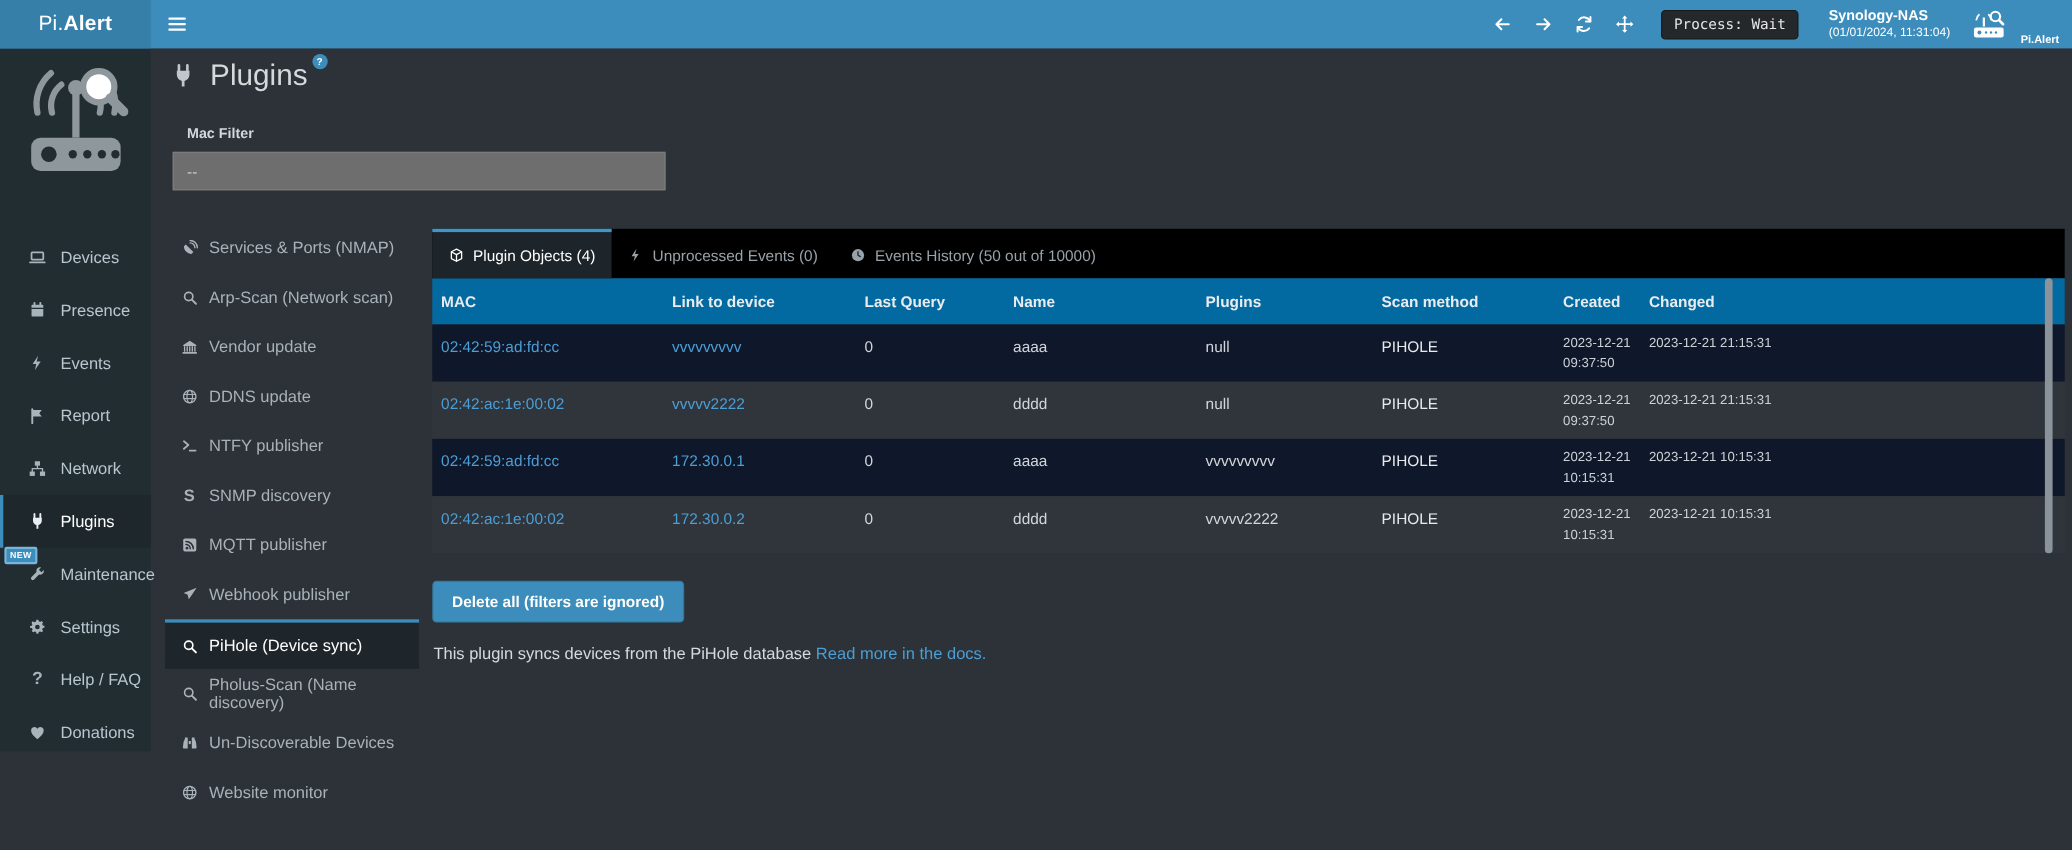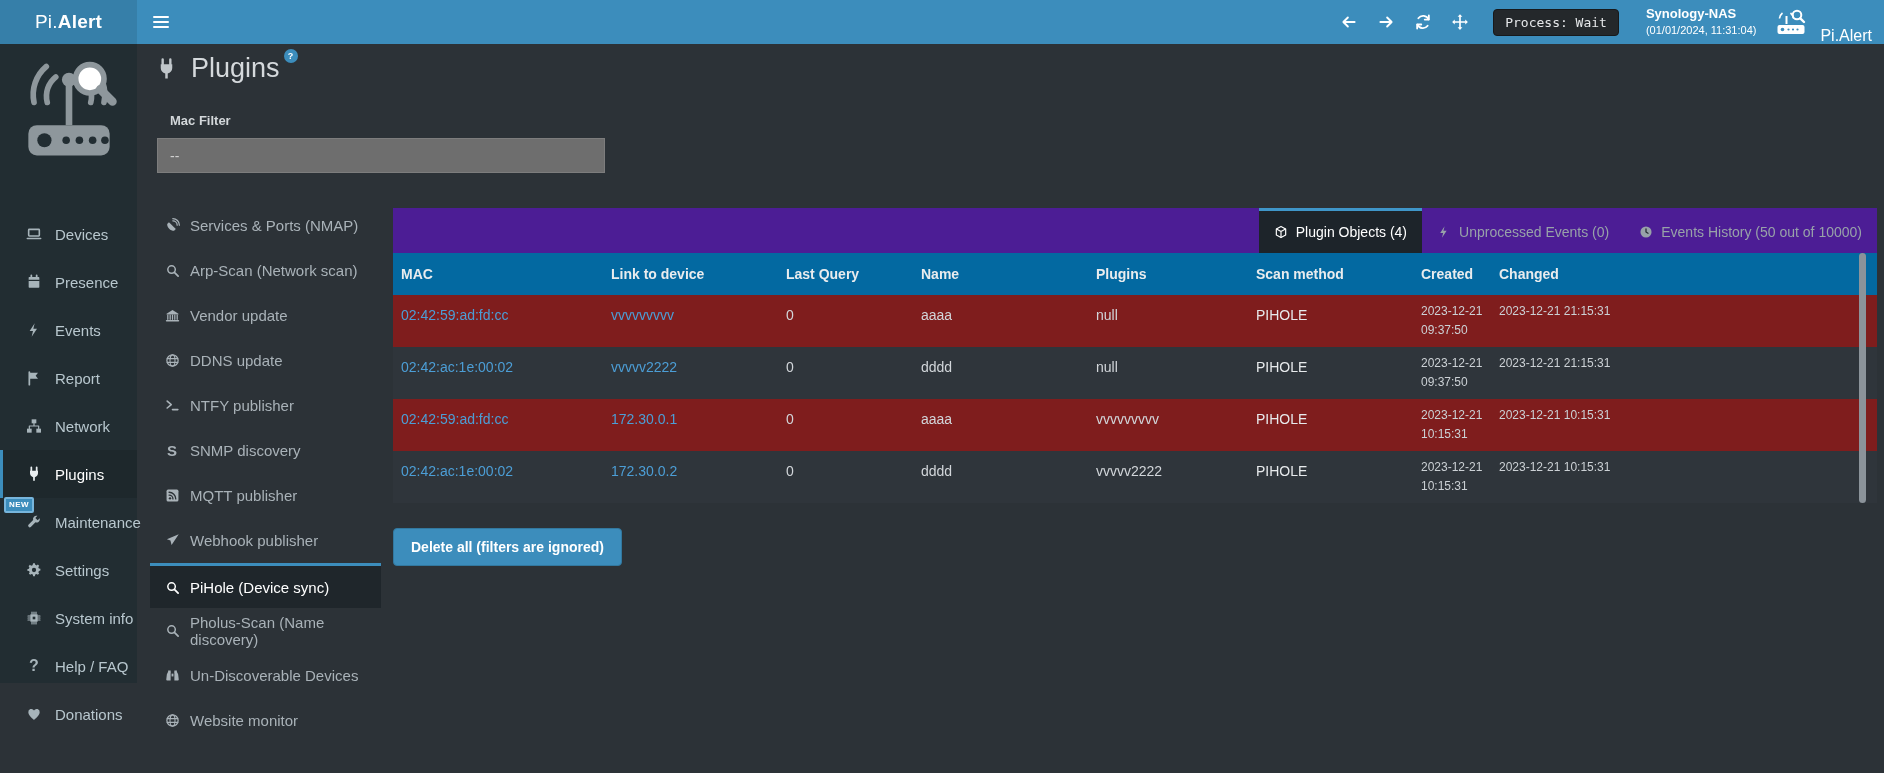--- a/index.html
+++ b/index.html
@@ -18,21 +18,21 @@
   .hdr-burger { width:48px; display:flex; flex-direction:column; gap:3px; align-items:center; justify-content:center; cursor:pointer; }
   .hdr-burger div { width:16px; height:2px; background:#fff; border-radius:1px; }
   .hdr-right { margin-left:auto; display:flex; align-items:center; gap:13px; padding-right:12px; color:#fff; }
   .hdr-ico { width:24px; height:24px; display:flex; align-items:center; justify-content:center; color:#fff; cursor:pointer; }
   .hdr-ico svg { width:18px; height:18px; }
   .proc-badge { background:#24282b; border:1px solid #17191b; border-radius:4px; padding:5px 11px; font-family:"DejaVu Sans Mono", monospace; font-size:13px; color:#e6e8ea; margin:0 8px; white-space:nowrap; }
   .host { line-height:1.3; margin:0 6px; }
   .host-name { font-size:13px; font-weight:700; }
   .host-time { font-size:11px; }
   .hdr-router svg { width:32px; height:26px; color:#fff; }
-  .hdr-brand2 { font-size:16px; font-weight:400;margin-top:28px; }
+  .hdr-brand2 { font-size:10px; font-weight:700;margin-top:28px; }
 
   
   .sidebar { position:absolute; left:0; top:44px; width:137px; height:639px; background:#222d32; }
   .side-logo { margin:14px auto 0; width:96px; height:104px; color:#8e979c; }
   .side-menu { position:absolute; top:166px; left:0; right:0; }
   .side-item { position:relative; height:48px; display:flex; align-items:center; gap:11px; padding-left:21px; color:#b8c7ce; cursor:pointer; border-left:3px solid transparent; font-size:15px; }
   .side-item.active { background:#1e282c; color:#fff; border-left-color:#3c8dbc; }
   .side-ico { width:20px; display:flex; justify-content:center; color:#a7b4ba; flex:none; }
   .side-item.active .side-ico { color:#e9eef1; }
   .side-ico svg { width:16px; height:16px; }
@@ -52,31 +52,31 @@
   
   .pmenu { position:absolute; left:150px; top:203px; width:231px; }
   .pmenu-item { height:45px; display:flex; align-items:center; gap:9px; padding-left:13px; color:#a9b2b8; font-size:15px; cursor:pointer; }
   .pmenu-item.active { background:#1f262b; color:#fff; border-top:3px solid #3c8dbc;text-align:right; }
   .pmenu-ico { width:18px; display:flex; justify-content:center; flex:none; }
   .pmenu-ico svg { width:15px; height:15px; }
   .letter-ico { font-weight:700; font-size:15px; line-height:1; }
 
   
   .panel { position:absolute; left:393px; top:208px; width:1484px; }
-  .tabstrip { height:45px; background:#4c1d95; display:flex; align-items:stretch;justify-content:flex-end; }
+  .tabstrip { height:45px; background:#000000; display:flex; align-items:stretch; }
   .tab { display:flex; align-items:center; gap:8px; padding:0 15px; font-size:14px; color:#98a2a9; cursor:pointer; border-top:3px solid transparent; white-space:nowrap; }
   .tab svg { width:14px; height:14px; }
   .tab.active { background:#1d242a; color:#fff; border-top-color:#3f96c9; }
 
   .g-head, .g-row { display:grid; grid-template-columns:210px 175px 135px 175px 160px 165px 78px 1fr; }
   .g-head { background:#0369a1; height:42px; align-items:center; font-weight:700; font-size:14px; color:#e9ecee; }
   .g-head > div { padding:0 8px; }
   .g-row { height:52px; font-size:14px; color:#d2d6da; align-items:start; }
   .g-row > div { padding:10px 8px 0 8px; line-height:1.45; overflow:hidden; }
-  .g-row.dark { background:#7f1d1d; }
+  .g-row.dark { background:#0f172a; }
   .g-row.light { background:#2f353b; }
   .cell-link { color:#4c9ed6; text-decoration:none; cursor:pointer; }
   .c-scan { color:#e7eaec; }
   .c-date { font-size:12px; color:#ccd1d5; line-height:1.6 !important; padding-top:7px !important; }
 
   .delete-btn { position:absolute; left:0; top:320px; height:38px; padding:0 17px; background:#3c8dbc; color:#fff; border:1px solid #32789f; border-radius:4px; font-size:14px; font-weight:700; font-family:inherit; cursor:pointer; }
   .note { position:absolute; left:1px; top:378px; font-size:15px; color:#d6dade; }
   .note-link { color:#4c9ed6; text-decoration:none; cursor:pointer; }
 
   .tbl-scrollbar { position:absolute; left:1859px; top:253px; width:7px; height:250px; background:#8b939a; border-radius:4px; cursor:pointer; }
@@ -226,30 +226,20 @@
       </div>
       <div class="side-item">
         <span class="side-ico">
           <svg viewBox="0 0 24 24" fill="none" stroke="currentColor" stroke-width="2" stroke-linecap="round" stroke-linejoin="round">
             <path fill="currentColor" stroke="none" fill-rule="evenodd" d="M10.7 2h2.6l.5 2.3c.7.2 1.4.5 2 .8l2-1.2 1.9 1.9-1.2 2c.3.6.6 1.3.8 2l2.3.5v2.6l-2.3.5a7.8 7.8 0 01-.8 2l1.2 2-1.9 1.9-2-1.2a7.8 7.8 0 01-2 .8l-.5 2.3h-2.6l-.5-2.3a7.8 7.8 0 01-2-.8l-2 1.2-1.9-1.9 1.2-2a7.8 7.8 0 01-.8-2L2 13.3v-2.6l2.3-.5c.2-.7.5-1.4.8-2l-1.2-2 1.9-1.9 2 1.2c.6-.3 1.3-.6 2-.8zM12 8.8a3.2 3.2 0 100 6.4 3.2 3.2 0 000-6.4z"></path>
           </svg>
         </span>
         <span>Settings</span>
       </div>
       <div class="side-item">
-        <span class="side-ico">
-          <svg viewBox="0 0 24 24" fill="none" stroke="currentColor" stroke-width="2" stroke-linecap="round" stroke-linejoin="round">
-            <rect x="6.5" y="6.5" width="11" height="11" fill="currentColor" stroke="none"></rect>
-            <path d="M9 6.5V3M12 6.5V3M15 6.5V3M9 21v-3.5M12 21v-3.5M15 21v-3.5M6.5 9H3M6.5 12H3M6.5 15H3M21 9h-3.5M21 12h-3.5M21 15h-3.5" stroke-width="1.8"></path>
-            <rect x="10" y="10" width="4" height="4" fill="#222d32" stroke="none"></rect>
-          </svg>
-        </span>
-        <span>System info</span>
-      </div>
-      <div class="side-item">
         <span class="side-ico q-ico">?</span>
         <span>Help / FAQ</span>
       </div>
       <div class="side-item">
         <span class="side-ico">
           <svg viewBox="0 0 24 24" fill="none" stroke="currentColor" stroke-width="2" stroke-linecap="round" stroke-linejoin="round">
             <path d="M12 21C8 17.5 3.5 13.8 3.5 9.5A4.6 4.6 0 0112 6.6a4.6 4.6 0 018.5 2.9c0 4.3-4.5 8-8.5 11.5z" fill="currentColor" stroke="none"></path>
           </svg>
         </span>
         <span>Donations</span>
@@ -456,15 +446,18 @@
         <div><a class="cell-link" href="#">172.30.0.2</a></div>
         <div>0</div>
         <div>dddd</div>
         <div>vvvvv2222</div>
         <div class="c-scan">PIHOLE</div>
         <div class="c-date">2023-12-21 10:15:31</div>
         <div class="c-date">2023-12-21 10:15:31</div>
       </div>
     </div>
   <button class="delete-btn">Delete all (filters are ignored)</button>
+  <div class="note">
+    <span>This plugin syncs devices from the PiHole database </span><a class="note-link" href="#">Read more in the docs.</a>
+  </div>
 </div>
 
 <div class="tbl-scrollbar"></div>
 
 </body></html>

